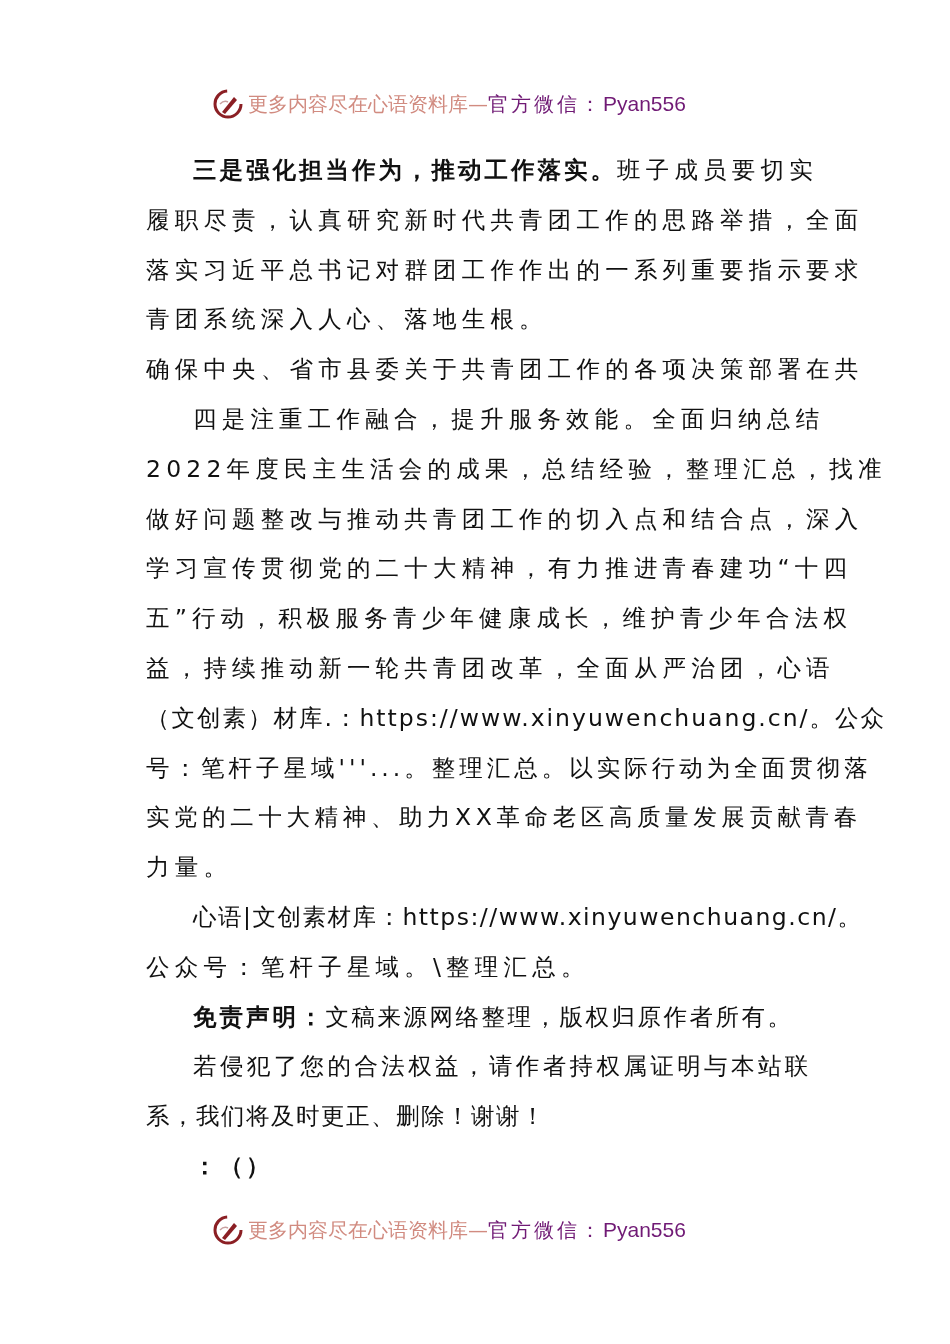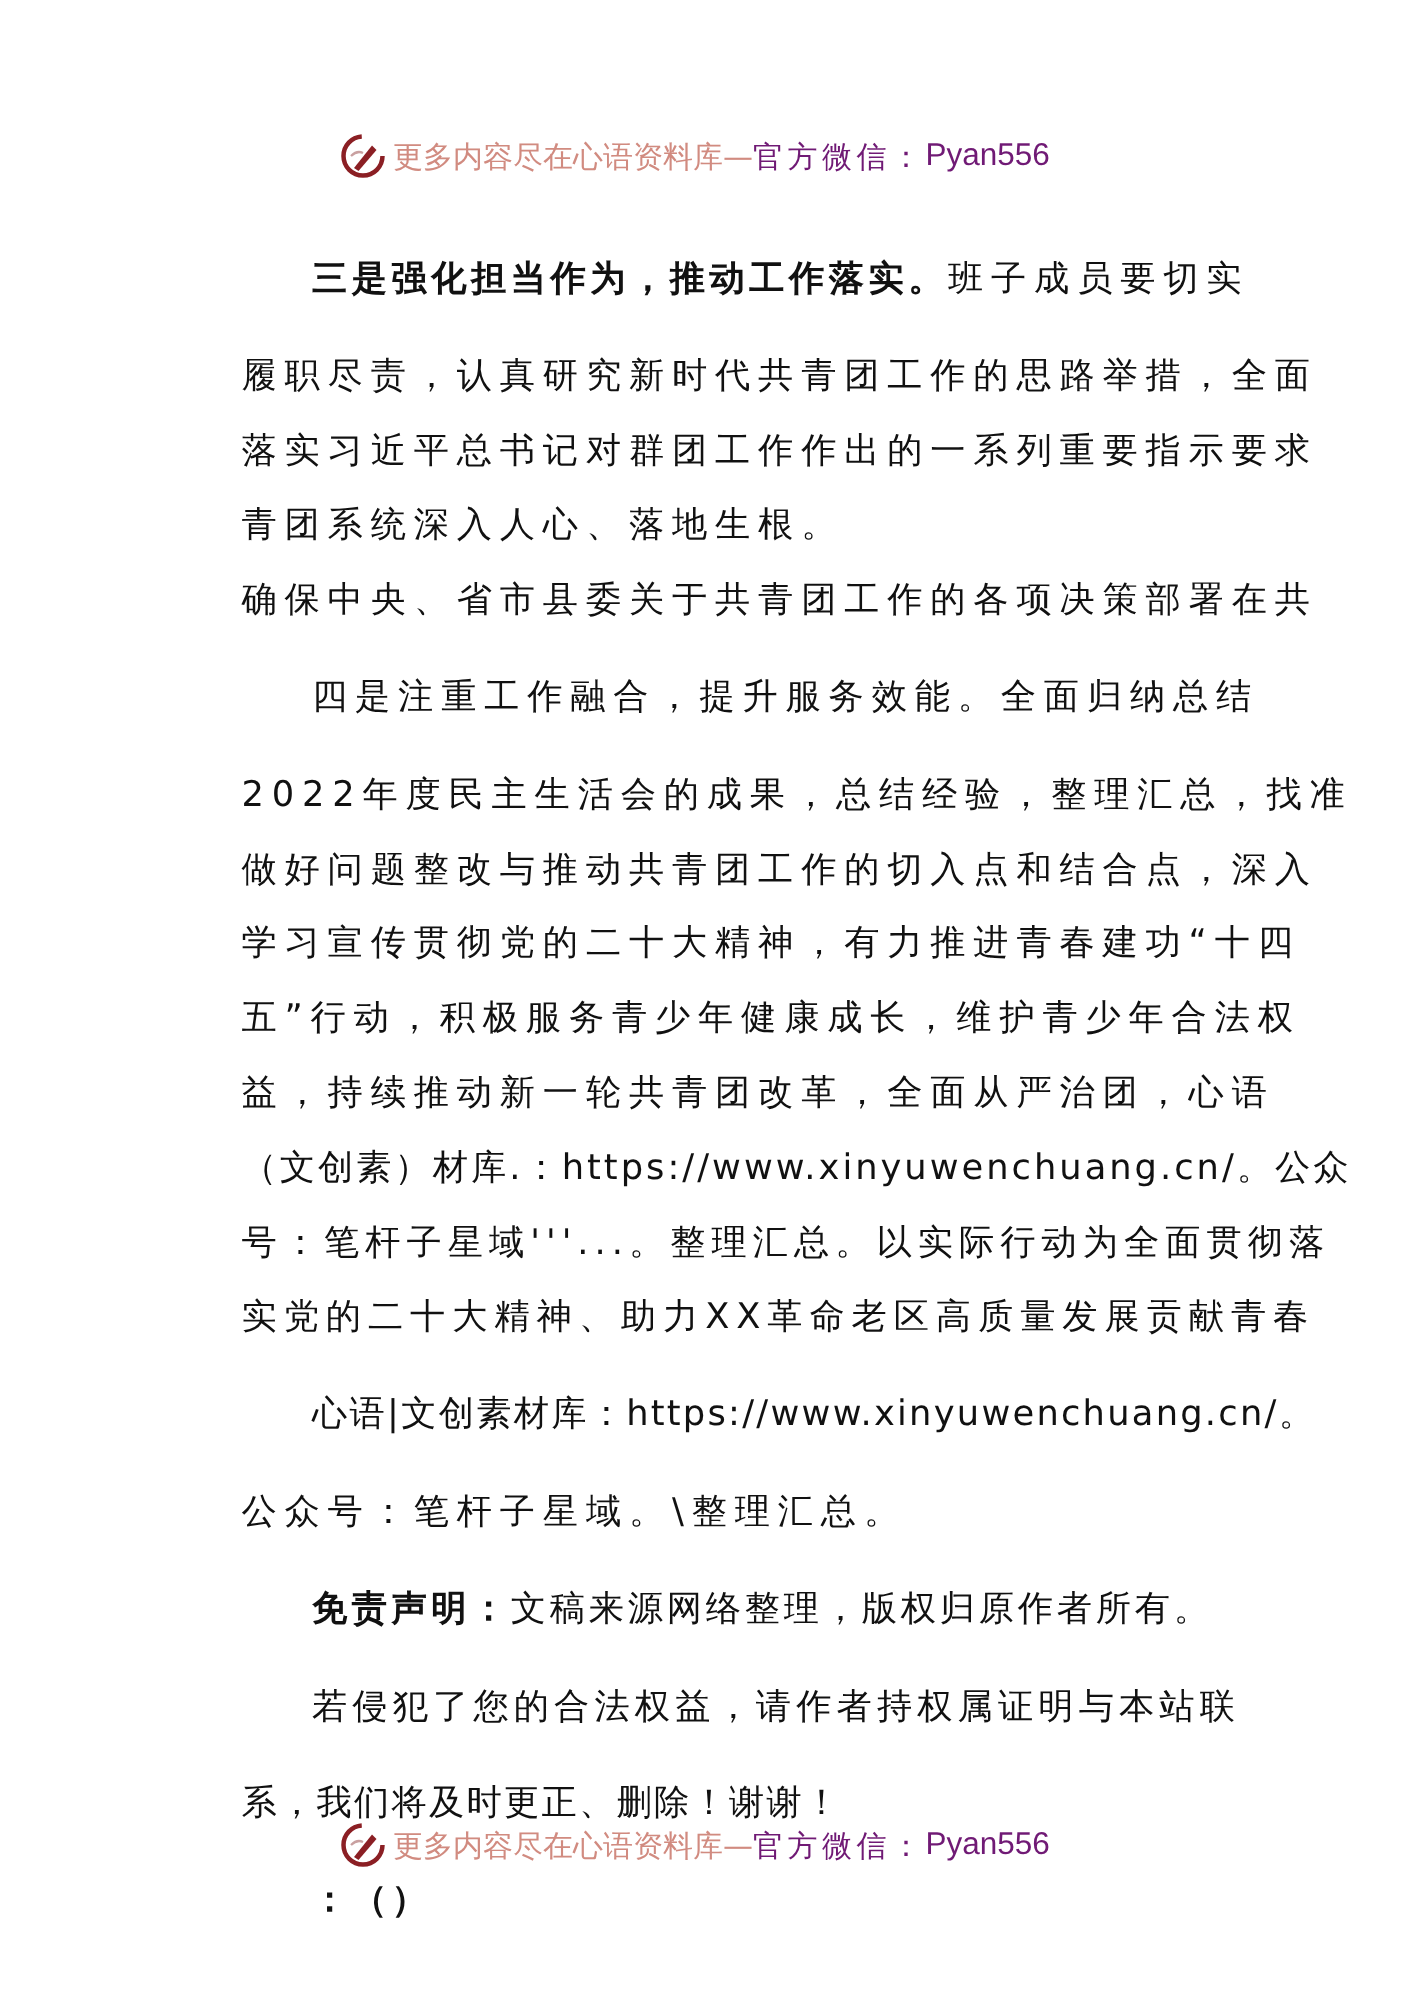--- a/index.html
+++ b/index.html
@@ -1,39 +1,39 @@
 <!DOCTYPE html>
 <html><head>
   <meta charset="utf-8">
   <style>
     html, body { margin: 0; padding: 0; }
     body {
       width: 950px; height: 1344px; background: #ffffff; position: relative; overflow: hidden;
       font-family: "DejaVu Sans", "Liberation Sans", sans-serif; color: #111;
     }
     .banner {
-      position: absolute; left: 226px; height: 36px; display: flex; align-items: center;
+      position: absolute; left: 212px; height: 36px; display: flex; align-items: center;
       white-space: nowrap;
     }
     .banner.top { top: 86px; }
     .banner.bottom { top: 1212px; }
     .logo {
       width: 32px; height: 32px; margin-right: 4px; display: inline-block;
     }
     .b-main { color: #d18b80; font-family: "DejaVu Serif", "Liberation Serif", serif; font-size: 20px; letter-spacing: 0px; }
     .b-dash { color: #d18b80; font-size: 20px; }
     .b-sub { color: #701a75; font-family: "DejaVu Serif", "Liberation Serif", serif; font-size: 20px; letter-spacing: 3px; }
     .b-id { color: #701a75; font-family: "Liberation Sans", sans-serif; font-size: 21px; }
 
     .content {
       position: absolute; left: 146px; top: 146px; width: 664px;
       font-size: 23.5px; line-height: 49.8px; letter-spacing: 5.2px; text-align: justify;
       text-align-last: left;
     }
-    .p { margin: 15px; text-indent: 2em; }
+    .p { margin: 0; text-indent: 2em; }
     .p.noindent { text-indent: 0; }
     .bold { font-weight: bold; letter-spacing: 3px; }
     .line { display: block; white-space: nowrap; }
   </style>
 </head>
 <body>
 
 <div class="banner top">
   <svg class="logo" viewBox="0 0 32 32">
     <circle cx="16" cy="16" r="13" fill="none" stroke="#8b1f24" stroke-width="3" stroke-dasharray="60 22"></circle>
@@ -64,20 +64,21 @@
   </p>
   <p class="p noindent">
     <span class="line">2022年度民主生活会的成果，总结经验，整理汇总，找准</span>
     <span class="line">做好问题整改与推动共青团工作的切入点和结合点，深入</span>
     <span class="line">学习宣传贯彻党的二十大精神，有力推进青春建功“十四</span>
     <span class="line">五”行动，积极服务青少年健康成长，维护青少年合法权</span>
     <span class="line">益，持续推动新一轮共青团改革，全面从严治团，心语</span>
     <span class="line" style="letter-spacing:2px">（文创素）材库.：https://www.xinyuwenchuang.cn/。公众</span>
     <span class="line" style="letter-spacing:4px">号：笔杆子星域'''...。整理汇总。以实际行动为全面贯彻落</span>
     <span class="line" style="letter-spacing:4.6px">实党的二十大精神、助力XX革命老区高质量发展贡献青春</span>
+    <span class="line">力量。</span>
   </p>
 
   <p class="p">
     <span class="line" style="letter-spacing:1.5px">心语|文创素材库：https://www.xinyuwenchuang.cn/。</span>
   </p>
   <p class="p noindent">
     <span class="line">公众号：笔杆子星域。\整理汇总。</span>
   </p>
 
   <p class="p">

